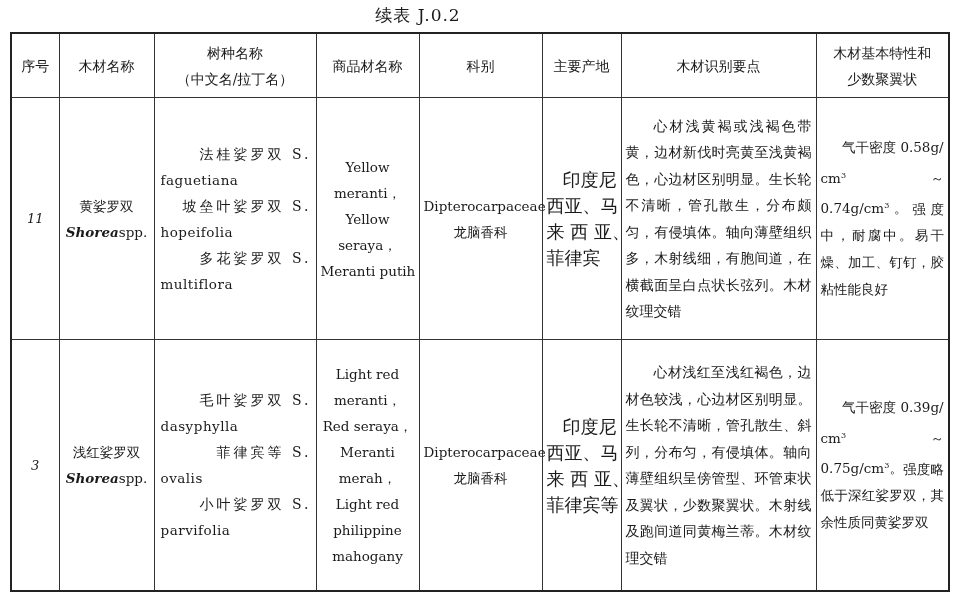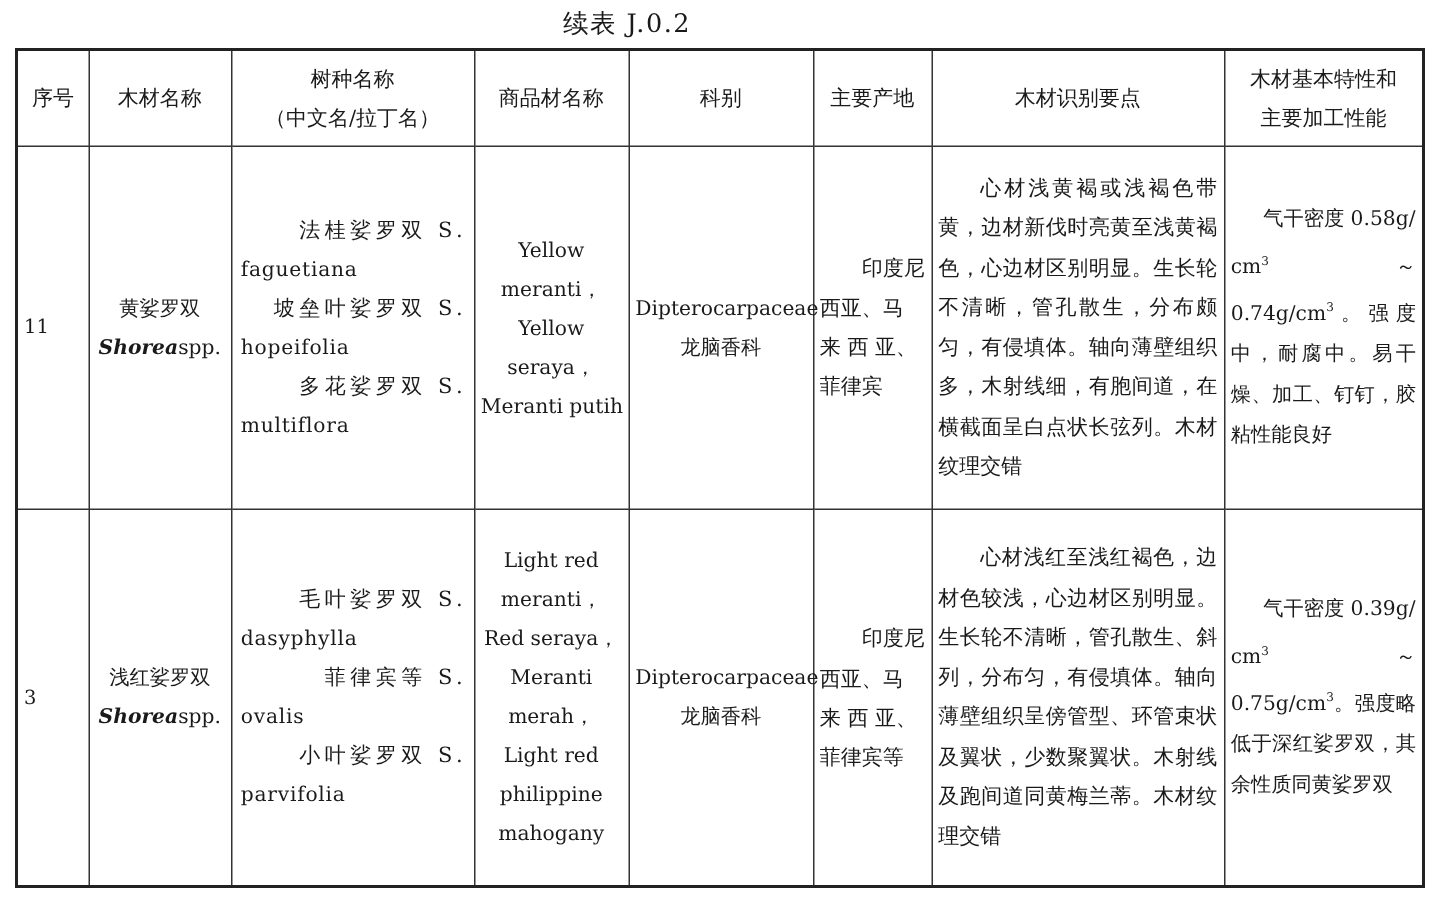--- a/index.html
+++ b/index.html
@@ -8,29 +8,29 @@
   .caption { position: absolute; top: 4px; left: 0; width: 836px; text-align: center;
              font-size: 17px; letter-spacing: 1px; }
   table { position: absolute; left: 10px; top: 32px; border-collapse: collapse;
           table-layout: fixed; width: 938px; font-size: 13.5px; }
   table { border: 2px solid #222; }
   td, th { border: 1px solid #333; padding: 0 4px; vertical-align: middle; }
   th { font-weight: normal; text-align: center; line-height: 26px; height: 63px; font-size: 14px; }
   tr.r11 td { height: 241px; }
   tr.r12 td { height: 250px; }
   td.c { text-align: center; }
-  td.num { text-align: left; font-size: 13px; }
+  td.num { text-align: center; font-size: 13px; font-style: italic; }
   .line { display: block; line-height: 26px; white-space: nowrap; }
   .just { text-align: justify; line-height: 26.5px; font-size: 14px; }
   .indent { text-indent: 2em; }
   i { font-style: italic; font-weight: bold; }
   .species { padding: 0 4px 0 6px; }
   .sp-cn { display: block; text-align: right; line-height: 26px; letter-spacing: 3px; font-size: 14px; }
   .sp-lat { display: block; text-align: left; line-height: 26px; letter-spacing: 0.5px; }
-  .origin { text-align: left; font-size: 14px; line-height: 27px; padding-left: 4px; margin-left: 18px; }
+  .origin { text-align: left; font-size: 18px; line-height: 27px; padding-left: 4px; margin-left: 18px; }
   .origin .first { display: block; text-align: right; }
   .props { font-size: 13.5px; line-height: 27px; text-align: justify; }
   .props .first { display: block; text-indent: 1.6em; white-space: nowrap; }
   sup { font-size: 8px; }
 </style>
 </head>
 <body>
 
 <div class="caption">续表 J.0.2</div>
 
@@ -52,21 +52,21 @@
       <th>
         <span class="line">树种名称</span>
         <span class="line">（中文名/拉丁名）</span>
       </th>
       <th>商品材名称</th>
       <th>科别</th>
       <th>主要产地</th>
       <th>木材识别要点</th>
       <th>
         <span class="line">木材基本特性和</span>
-        <span class="line">主要加工性能</span>
+        <span class="line">少数聚翼状</span>
       </th>
     </tr>
   </thead>
   <tbody>
 
     <tr class="r11">
       <td class="num">11</td>
       <td class="c">
         <span class="line">黄娑罗双</span>
         <span class="line"><i>Shorea</i><span>spp.</span></span>

